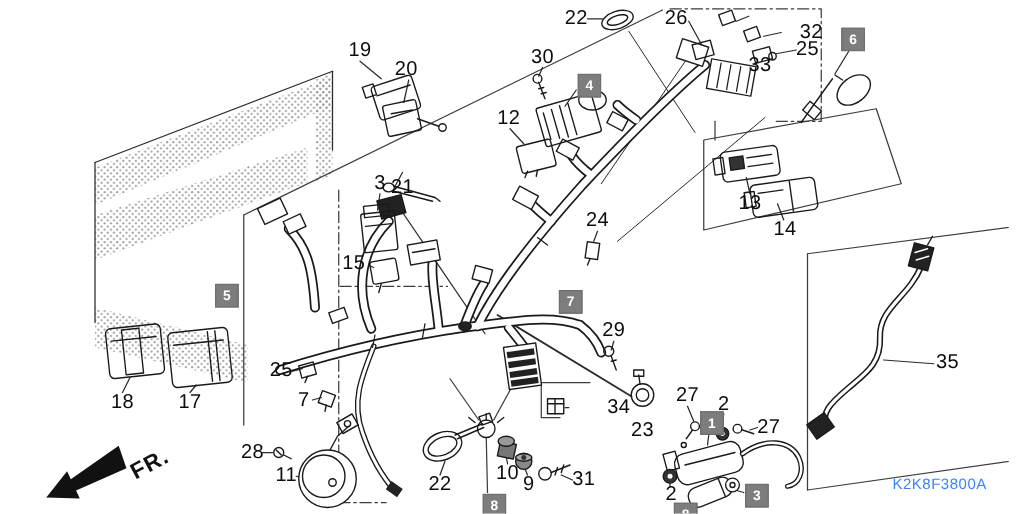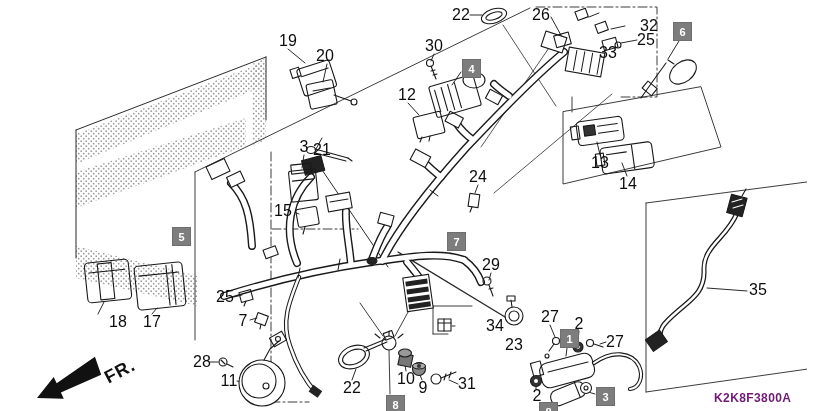--- a/index.html
+++ b/index.html
@@ -13,22 +13,22 @@
     position:absolute;transform:translate(-50%,-50%);
     font-size:16px;color:#0d0d0d;white-space:nowrap;letter-spacing:.2px;
   }
   .ref-box{
     position:absolute;width:19px;height:19px;background:#7d7d7d;
     color:#fff;font-size:11px;font-weight:700;
     display:flex;align-items:center;justify-content:center;
     box-shadow:0 0 0 1px #6e6e6e inset;
   }
   .diagram-code{
-    position:absolute;left:714px;top:391px;
-    font-size:12px;font-weight:700;color:#701a75;letter-spacing:.4px;
+    position:absolute;left:714px;top:380px;
+    font-size:12px;font-weight:400;color:#3b82f6;letter-spacing:.4px;
   }
   .fr-label{
     position:absolute;left:104px;top:361px;
     font-size:18px;font-weight:700;color:#111;
     transform:rotate(-28deg);letter-spacing:1px;
   }
 </style>
 </head>
 <body>
 
@@ -412,21 +412,21 @@
       <span class="part-label" style="left: 407px; top: 95px;">12</span>
       <span class="part-label" style="left: 322px; top: 130px; margin-top: 20px;">21</span>
       <span class="part-label" style="left: 304px; top: 147px;">3</span>
       <span class="part-label" style="left: 600px; top: 163px;">13</span>
       <span class="part-label" style="left: 628px; top: 184px;">14</span>
       <span class="part-label" style="left: 478px; top: 177px;">24</span>
       <span class="part-label" style="left: 283px; top: 211px;">15</span>
       <span class="part-label" style="left: 491px; top: 265px;">29</span>
       <span class="part-label" style="left: 225px; top: 297px;">25</span>
       <span class="part-label" style="left: 243px; top: 321px;">7</span>
-      <span class="part-label" style="left: 98px; top: 322px; margin-left: 20px;">18</span>
+      <span class="part-label" style="left: 98px; top: 322px;">18</span>
       <span class="part-label" style="left: 152px; top: 322px;">17</span>
       <span class="part-label" style="left: 463px; top: 326px; margin-left: 32px;">34</span>
       <span class="part-label" style="left: 514px; top: 345px;">23</span>
       <span class="part-label" style="left: 550px; top: 317px;">27</span>
       <span class="part-label" style="left: 579px; top: 324px;">2</span>
       <span class="part-label" style="left: 615px; top: 342px;">27</span>
       <span class="part-label" style="left: 202px; top: 362px;">28</span>
       <span class="part-label" style="left: 229px; top: 381px;">11</span>
       <span class="part-label" style="left: 352px; top: 388px;">22</span>
       <span class="part-label" style="left: 406px; top: 379px;">10</span>

